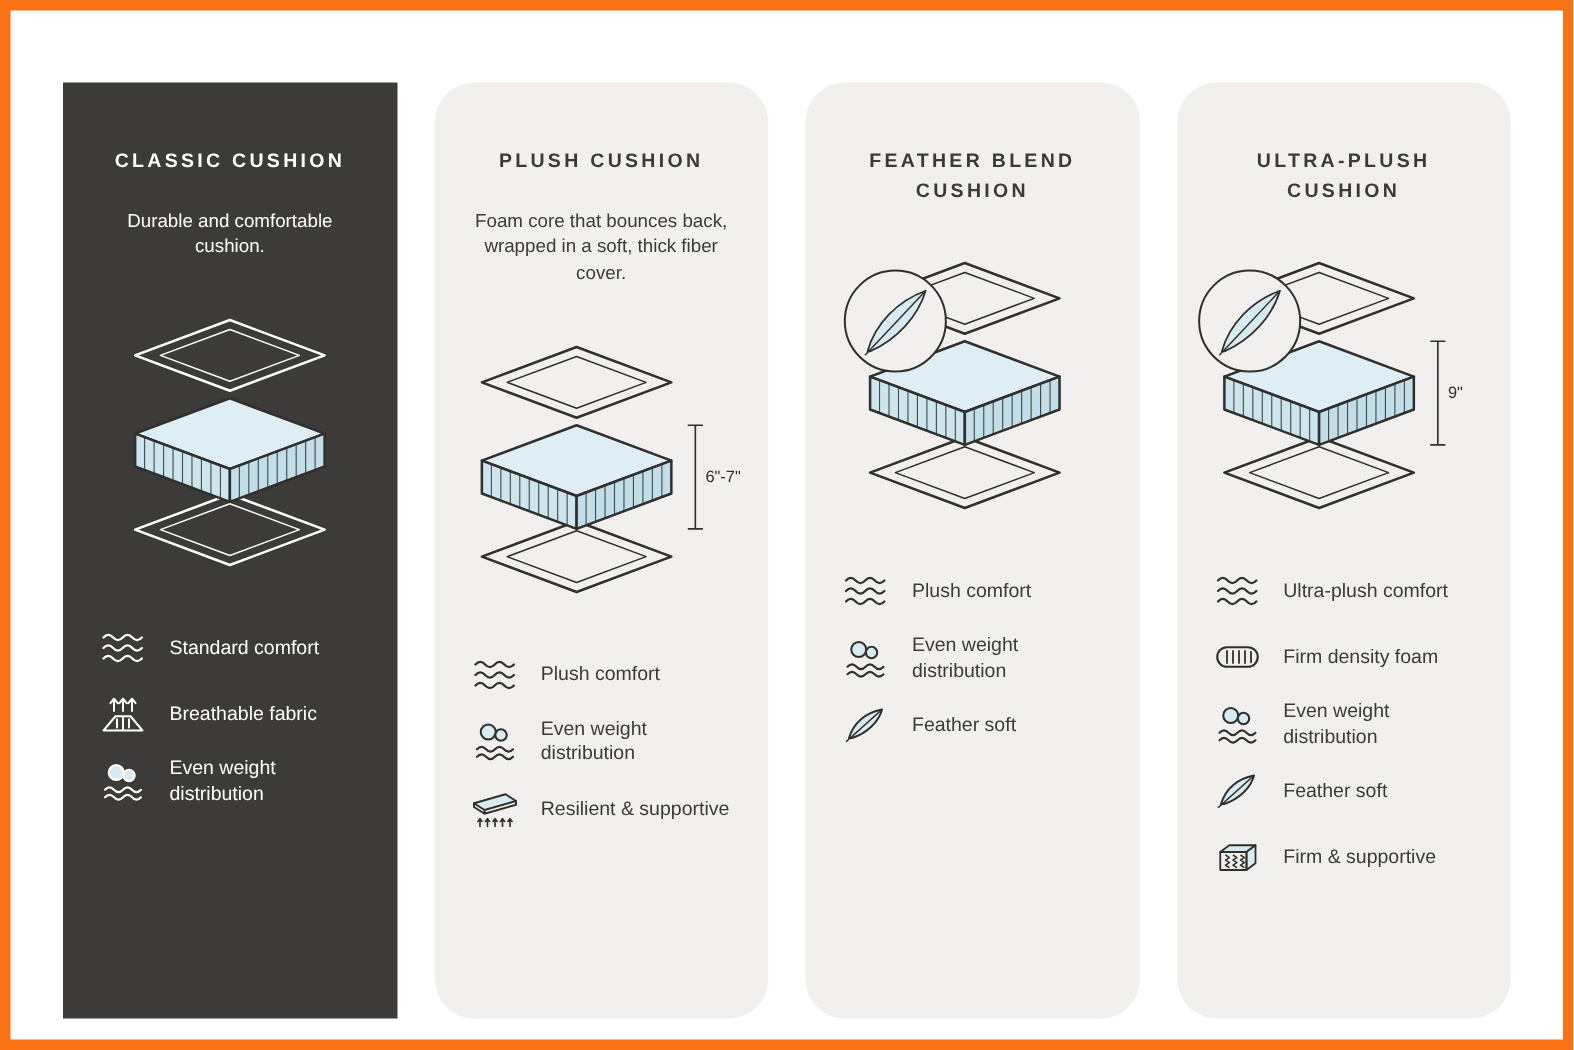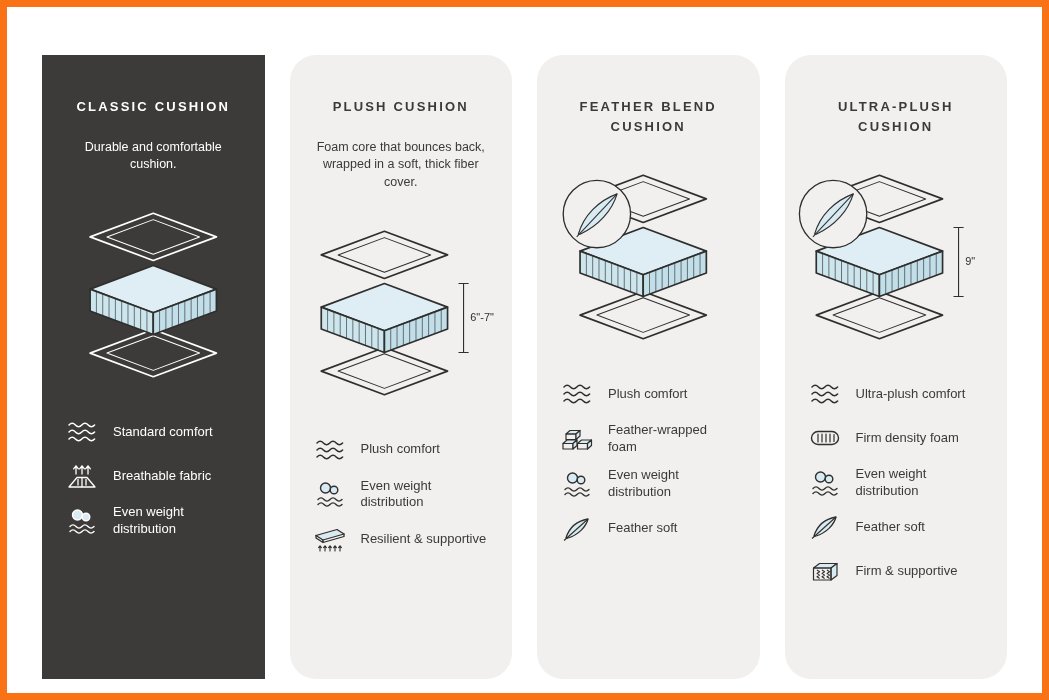--- a/index.html
+++ b/index.html
@@ -239,28 +239,20 @@
         <span class="ficon">
             <svg viewBox="0 0 32 26">
               <use href="#i-waves"></use>
             </svg>
           </span>
         <span class="flabel">Plush comfort</span>
       </li>
       <li class="feature">
         <span class="ficon">
             <svg viewBox="0 0 32 26">
-              <use href="#i-bricks"></use>
-            </svg>
-          </span>
-        <span class="flabel">Feather-wrapped foam</span>
-      </li>
-      <li class="feature">
-        <span class="ficon">
-            <svg viewBox="0 0 32 26">
               <use href="#i-even-weight"></use>
             </svg>
           </span>
         <span class="flabel">Even weight distribution</span>
       </li>
       <li class="feature">
         <span class="ficon">
             <svg viewBox="0 0 32 26">
               <use href="#i-feather"></use>
             </svg>

